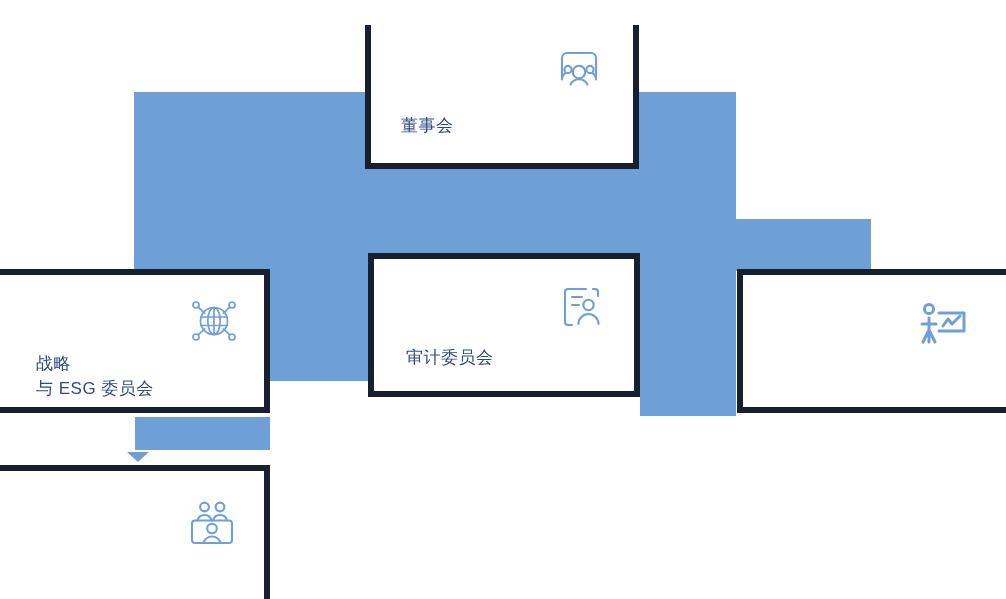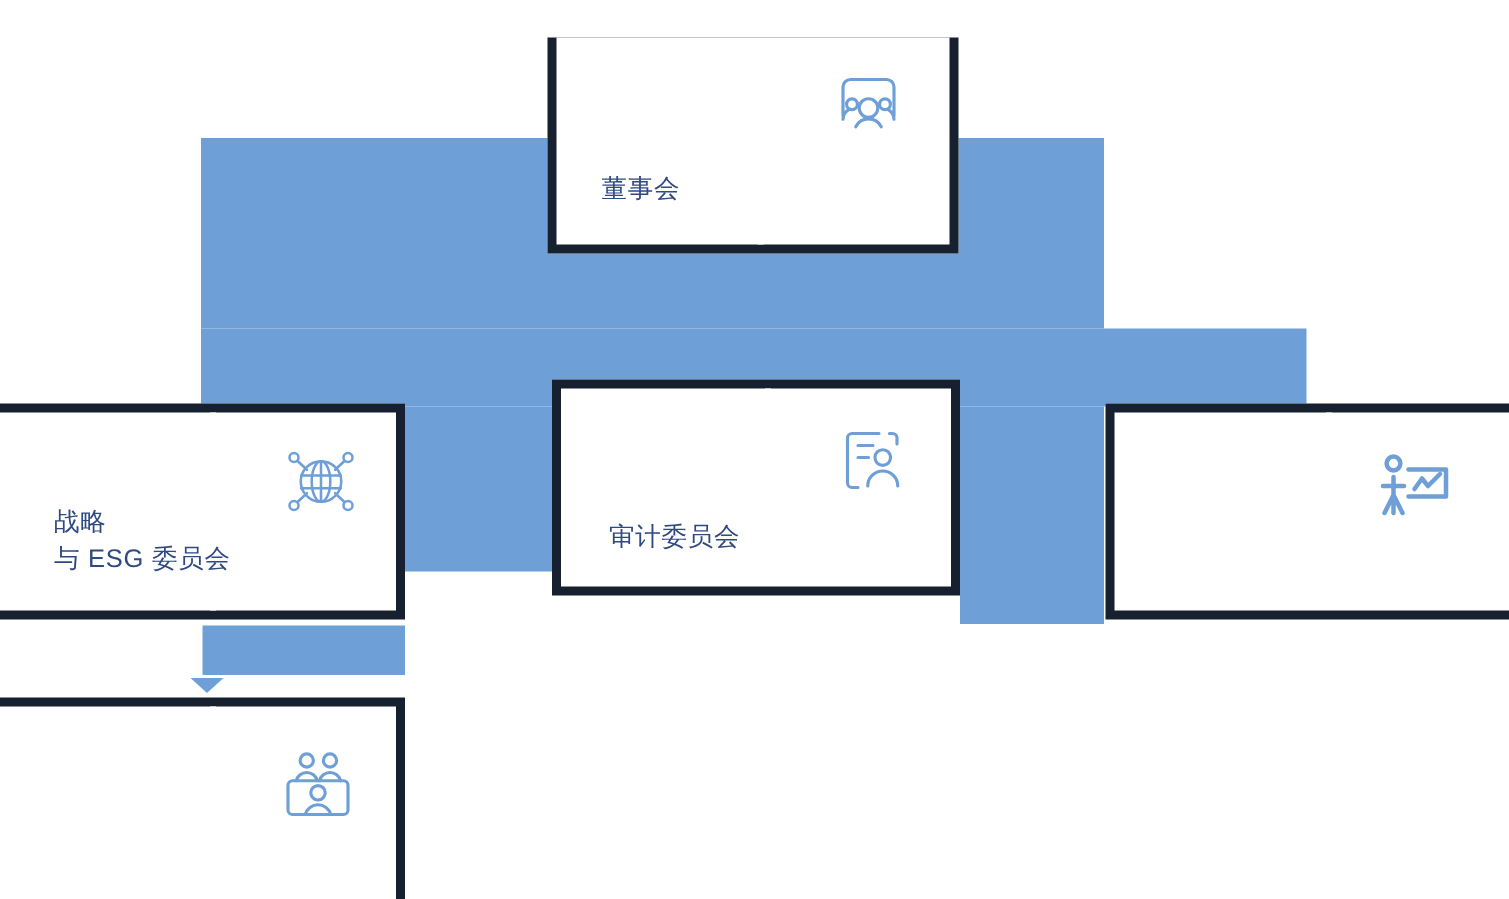--- a/index.html
+++ b/index.html
@@ -104,21 +104,21 @@
         <circle cx="28" cy="28" r="13.5"></circle>
         <ellipse cx="28" cy="28" rx="6.2" ry="13.5"></ellipse>
         <path d="M14.8 24 H41.2 M14.8 32.5 H41.2 M28 14.5 V41.5"></path>
         <circle cx="10" cy="12" r="3" fill="#ffffff"></circle>
         <circle cx="46" cy="12" r="3" fill="#ffffff"></circle>
         <circle cx="10" cy="44" r="3" fill="#ffffff"></circle>
         <circle cx="46" cy="44" r="3" fill="#ffffff"></circle>
         <path d="M12.2 14.2 L18.6 20.2 M43.8 14.2 L37.4 20.2 M12.2 41.8 L18.6 35.8 M43.8 41.8 L37.4 35.8"></path>
       </svg>
     </span>
-    <span class="card-label" style="left:37px; top:60px;">战略
+    <span class="card-label" style="left:37px; top:76px;">战略
 与 ESG 委员会</span>
     <span class="notch" style="left:141px; top:-1px;"></span>
     <span class="notch" style="left:141px; bottom:-1px;"></span>
   </div>
 
   <div class="card" style="left:368px; top:228px; width:272px; height:144px;">
     <span class="card-icon" style="right:26px; top:20px;">
       <svg viewBox="0 0 56 56" fill="none" stroke="#6e9fd7" stroke-width="2.1" stroke-linecap="round" stroke-linejoin="round">
         <path d="M34 10 H16 a3 3 0 0 0 -3 3 V43 a3 3 0 0 0 3 3 H20"></path>
         <path d="M20 18 H30 M20 26 H27"></path>

